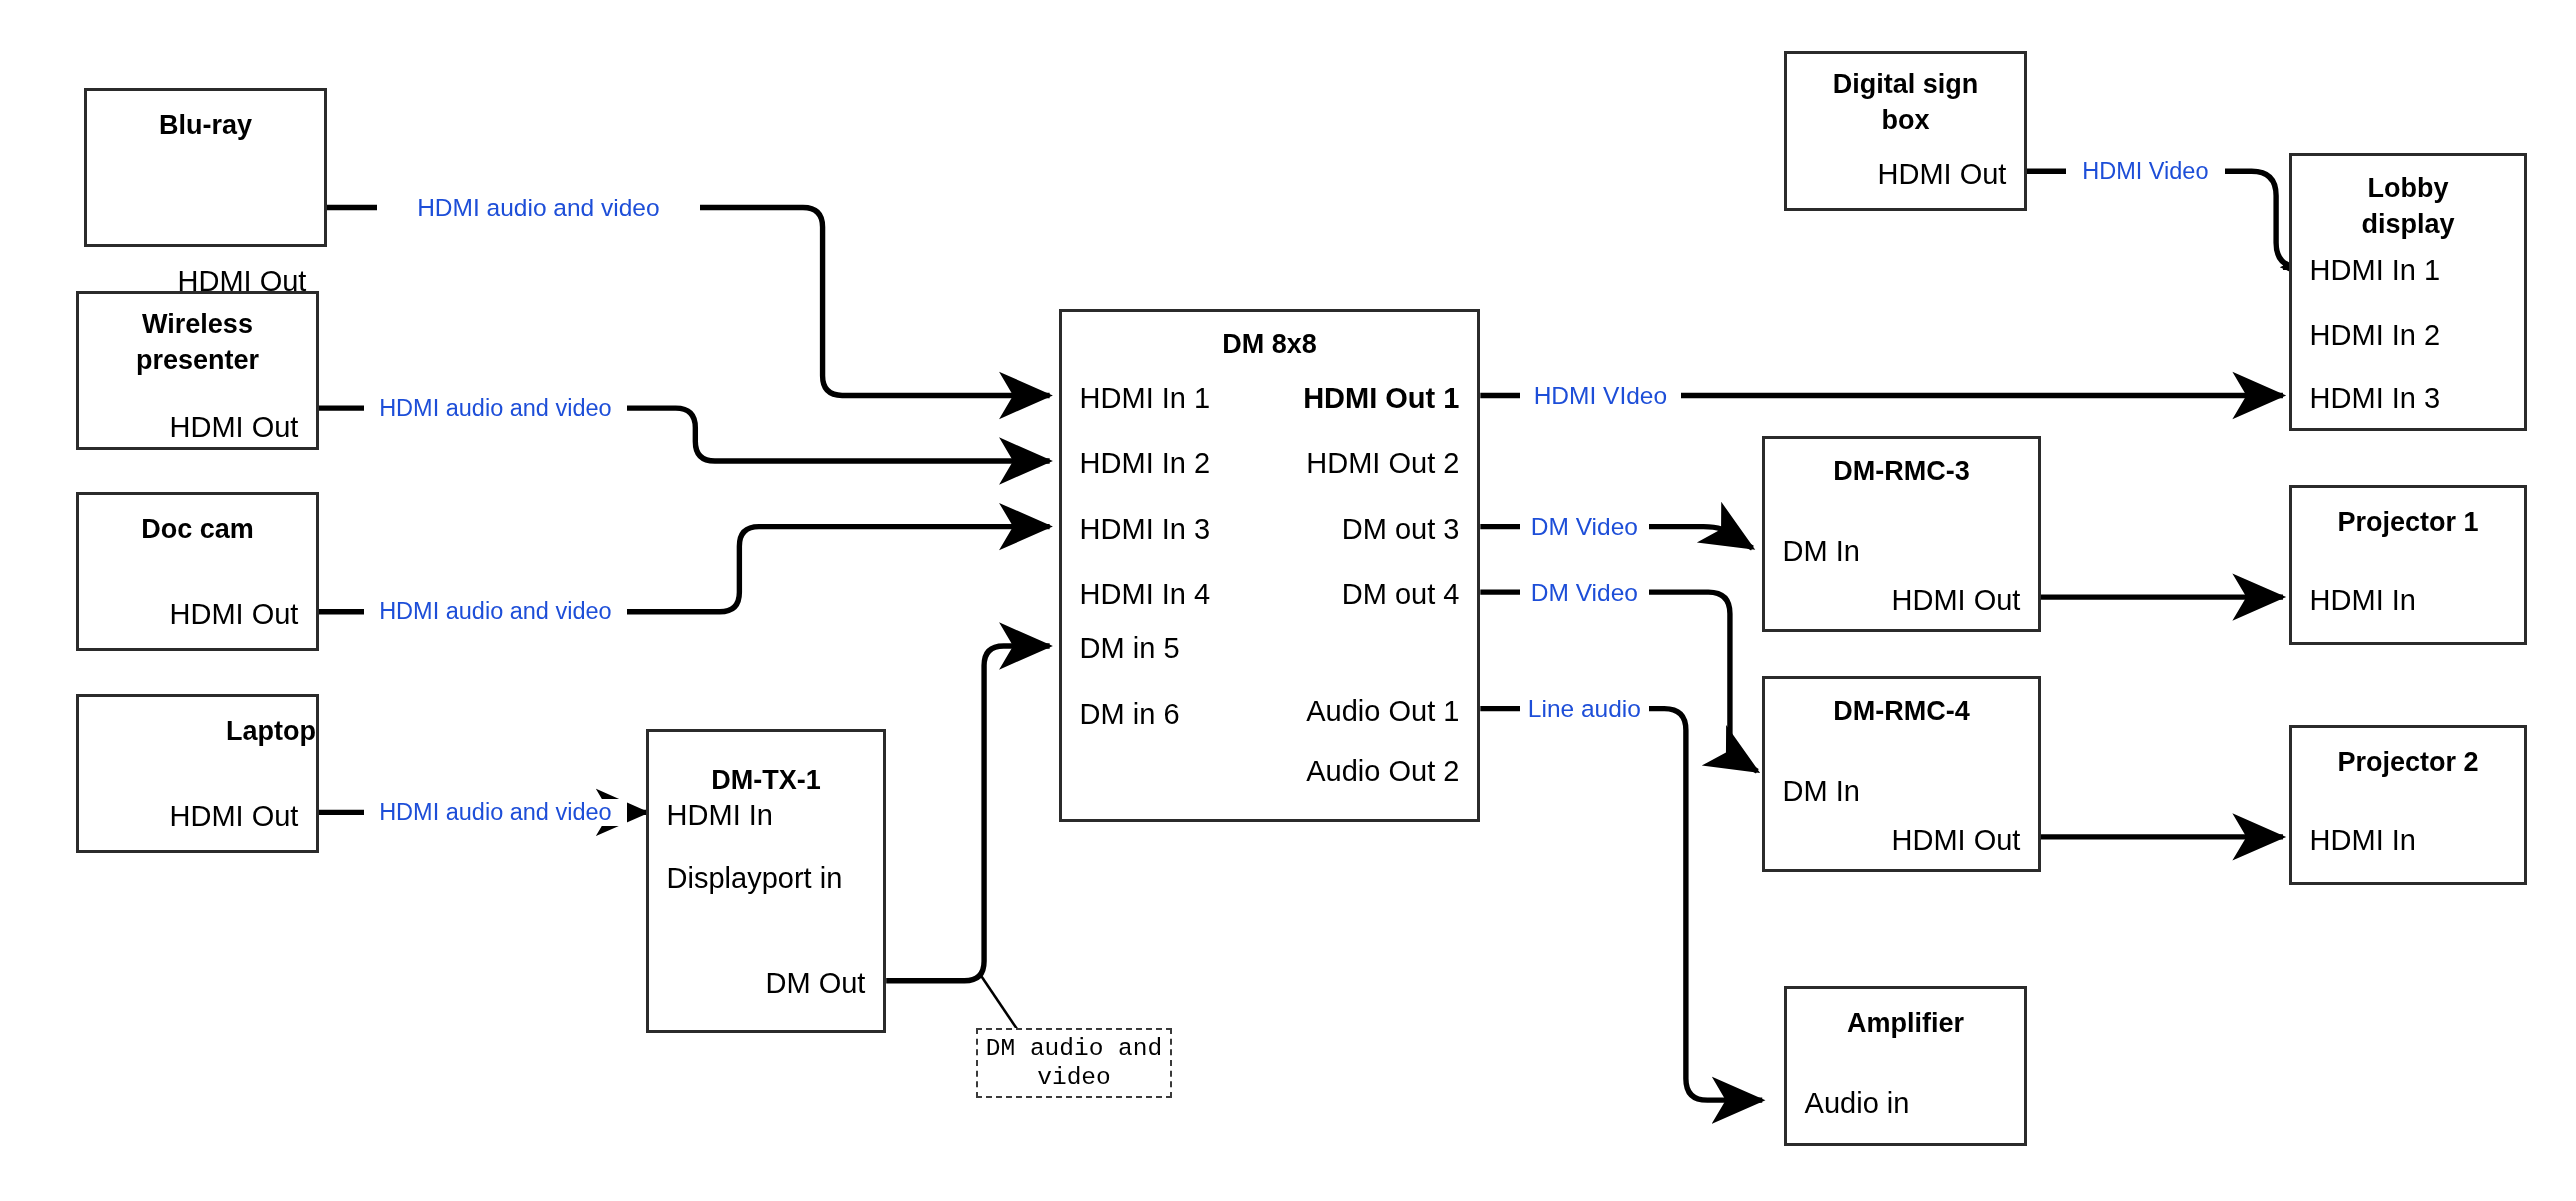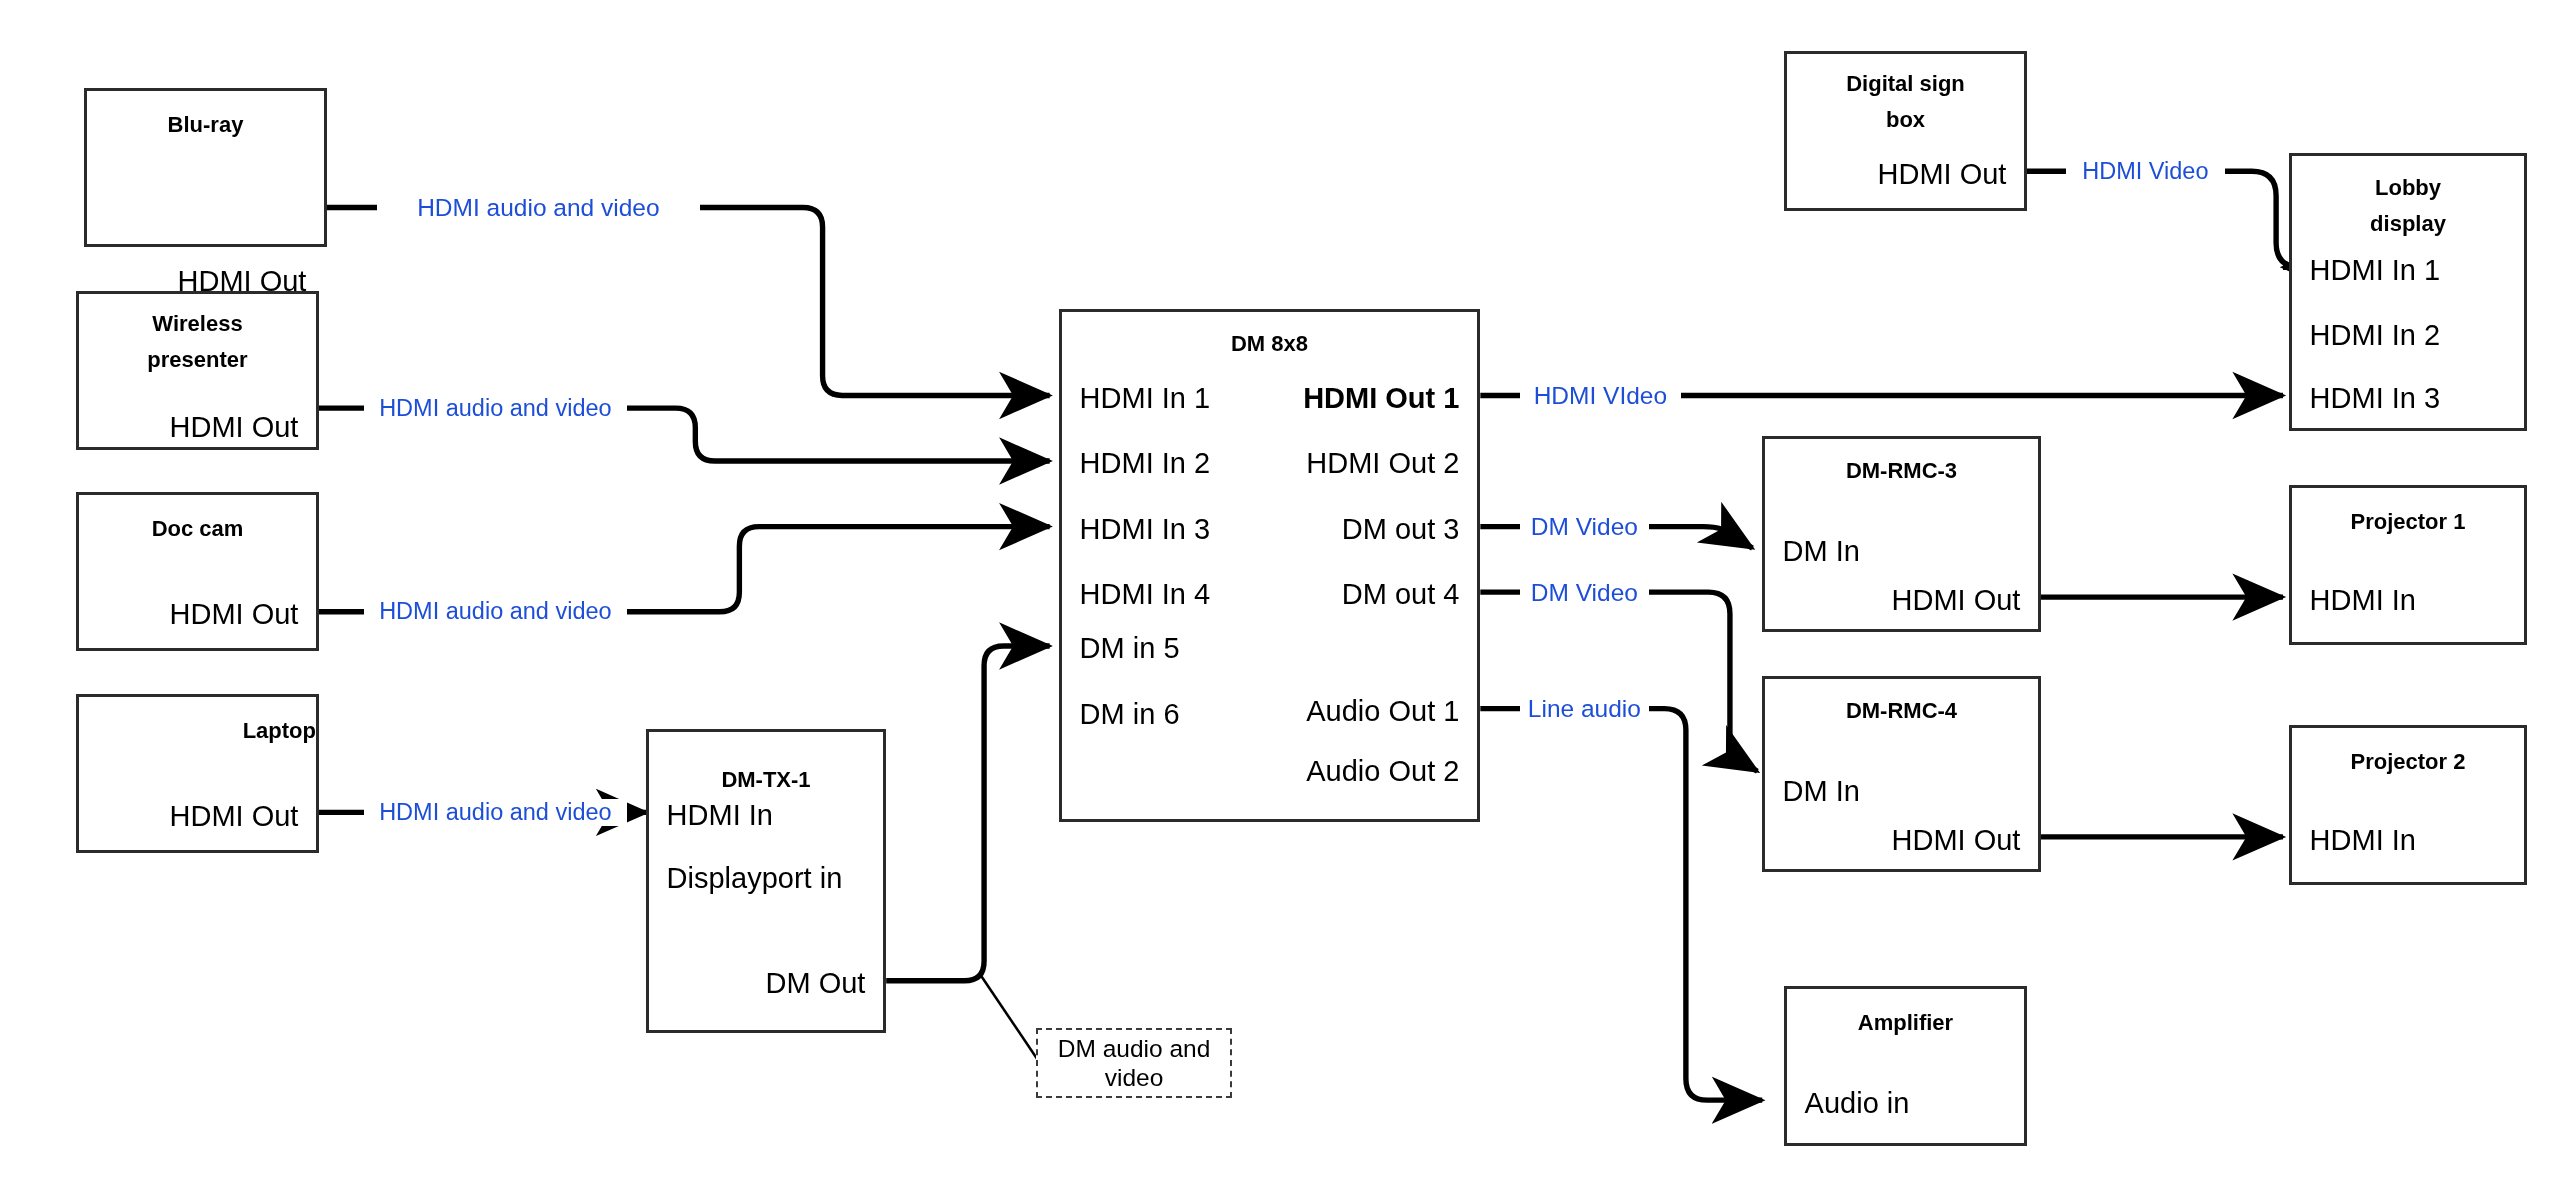--- a/index.html
+++ b/index.html
@@ -15,21 +15,21 @@
     position:absolute;
     box-sizing:border-box;
     background:#ffffff;
     border:3.9px solid #2b2b2b;
     color:#000000;
   }
   .node .title{
     position:absolute;left:0;right:0;
     text-align:center;
     font-weight:bold;
-    font-size:22px;
+    font-size:27px;
     line-height:36px;
     letter-spacing:0px;
   }
   .port{
     position:absolute;
     font-size:29px;
     line-height:33px;
     font-weight:normal;
     white-space:nowrap;
   }
@@ -207,16 +207,16 @@
   <div class="edge-label" style="left:2066px;top:158px;width:149px;font-size:23.5px;">HDMI Video</div>
 
   <div class="edge-label" style="left:1520px;top:382px;width:151px;">HDMI VIdeo</div>
 
   <div class="edge-label" style="left:1520px;top:513px;width:119px;">DM Video</div>
 
   <div class="edge-label" style="left:1520px;top:579px;width:119px;">DM Video</div>
 
   <div class="edge-label" style="left:1520px;top:695px;width:119px;">Line audio</div>
 
-  <div class="note-box" style="left:1036px;top:1028px;width:196px;height:70px;">DM audio and video</div>
+  <div class="note-box" style="left:976px;top:1028px;width:196px;height:70px;font-family:Liberation Mono, monospace;">DM audio and video</div>
 
 </div>
 
 
 </body></html>

